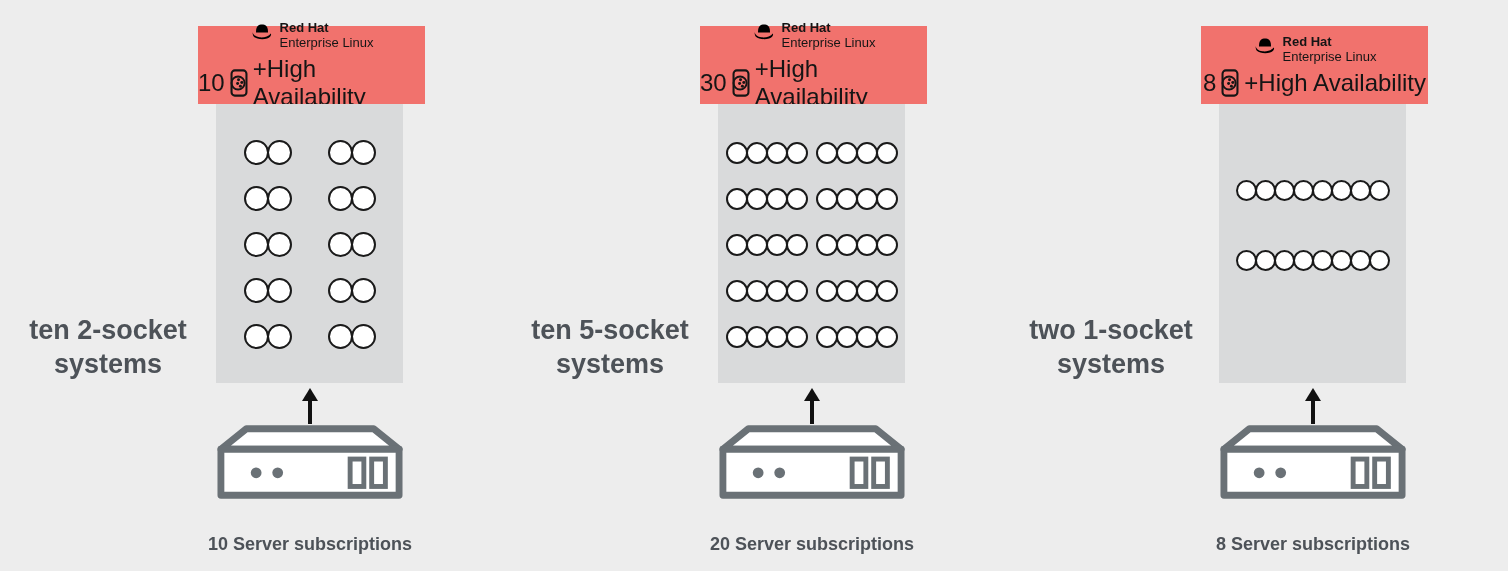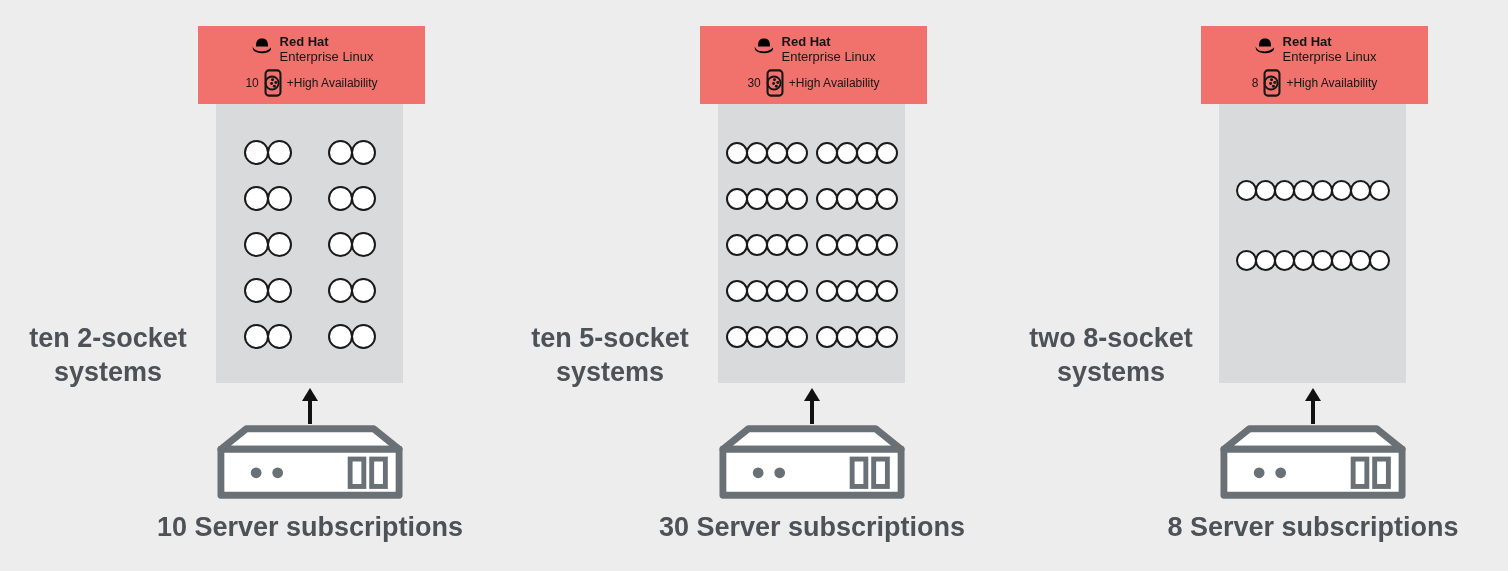--- a/index.html
+++ b/index.html
@@ -8,33 +8,33 @@
     --socket-fill:#FFFFFF; --socket-stroke:#1A1A1A; --arrow:#111111;
   }
   *{box-sizing:border-box;margin:0;padding:0;}
   html,body{width:1508px;height:571px;}
   body{
     position:relative;overflow:hidden;background:var(--page-bg);
     font-family:"Liberation Sans",sans-serif;color:var(--header-text);
   }
   .column{position:absolute;top:0;width:460px;height:571px;}
   .side-label{
-    position:absolute;left:2px;top:321px;width:212px;text-align:center;
+    position:absolute;left:2px;top:313px;width:212px;text-align:center;
     font-size:27px;font-weight:bold;line-height:34px;color:var(--label-text);
   }
   .rhel-header{
     position:absolute;left:198px;top:26px;width:227px;height:78px;
     background:var(--header-bg);display:flex;flex-direction:column;
     align-items:center;justify-content:center;gap:5px;
   }
   .brand-row{display:flex;align-items:flex-start;gap:6px;}
   .hat svg{width:24px;height:18px;display:block;margin-top:2px;}
   .brand-text{display:flex;flex-direction:column;font-size:13px;line-height:15px;color:var(--header-text);}
   .brand-name{font-weight:bold;}
-  .qty-row{display:flex;align-items:center;gap:5px;font-size:12px;color:var(--header-text);}
+  .qty-row{display:flex;align-items:center;gap:5px;font-size:24px;color:var(--header-text);}
   .socket-badge svg{width:18px;height:28px;display:block;}
   .socket-box{
     position:absolute;left:216px;top:104px;width:187px;height:279px;
     background:var(--box-bg);display:flex;flex-direction:column;align-items:center;
   }
   .socket-row{display:flex;justify-content:center;}
   .socket-group{display:flex;}
   .socket-circle{
     display:block;border-radius:50%;background:var(--socket-fill);
     border:2px solid var(--socket-stroke);
@@ -47,22 +47,22 @@
   .col-sockets-4 .socket-row{gap:8px;}
   .col-sockets-4 .socket-circle{width:22px;height:22px;}
   .col-sockets-8 .socket-box{padding-top:76px;gap:49px;}
   .col-sockets-8 .socket-circle{width:21px;height:21px;}
   .up-arrow{position:absolute;left:302px;top:388px;width:16px;}
   .arrow-head{width:0;height:0;border-left:8px solid transparent;border-right:8px solid transparent;border-bottom:13px solid var(--arrow);}
   .arrow-stem{width:4px;height:23px;background:var(--arrow);margin:0 auto;}
   .server{position:absolute;left:217px;top:423px;width:186px;height:78px;}
   .server svg{width:186px;height:78px;display:block;}
   .caption{
-    position:absolute;left:110px;top:512px;width:400px;text-align:center;
-    font-size:27px;font-weight:bold;color:var(--label-text);
+    position:absolute;left:110px;top:534px;width:400px;text-align:center;
+    font-size:18px;font-weight:bold;color:var(--label-text);
   }
 </style>
 </head>
 <body>
 
 <div class="column col-sockets-2" style="left:0px">
   <div class="side-label">
     <div>ten 2-socket</div>
     <div>systems</div>
   </div>
@@ -275,26 +275,26 @@
   <div class="server">
     <svg viewBox="0 0 190 78">
         <polygon points="30,5 160,5 186,26 4,26" fill="#fff" stroke="#6A7176" stroke-width="7" stroke-linejoin="round"></polygon>
         <rect x="4" y="26" width="182" height="47" fill="#fff" stroke="#6A7176" stroke-width="7" stroke-linejoin="round"></rect>
         <circle cx="40" cy="50" r="5.5" fill="#6A7176"></circle>
         <circle cx="62" cy="50" r="5.5" fill="#6A7176"></circle>
         <rect x="136" y="36" width="14" height="28" fill="#fff" stroke="#6A7176" stroke-width="5"></rect>
         <rect x="158" y="36" width="14" height="28" fill="#fff" stroke="#6A7176" stroke-width="5"></rect>
       </svg>
   </div>
-  <div class="caption">30 Server subscriptions</div>
+  <div class="caption">20 Server subscriptions</div>
 </div>
 
 <div class="column col-sockets-8" style="left:1003px">
   <div class="side-label">
-    <div>two 8-socket</div>
+    <div>two 1-socket</div>
     <div>systems</div>
   </div>
   <div class="rhel-header">
     <div class="brand-row">
       <span class="hat">
         <svg viewBox="0 0 40 30">
             <path fill="#000" d="M10 16 C10 6.5 14.5 4 20 4 C25.5 4 30 6.5 30 16 L30 17.5 L10 17.5 Z"></path>
             <path fill="#000" d="M4.5 17 C5 21 9 24.5 15.5 25.5 C23 26.5 31 24 34.8 19.2 C36 22 34 25.5 28.5 27.5 C21 30 10.5 28.5 6.5 24.5 C5 23 4.3 20 4.5 17 Z"></path>
           </svg>
       </span>

